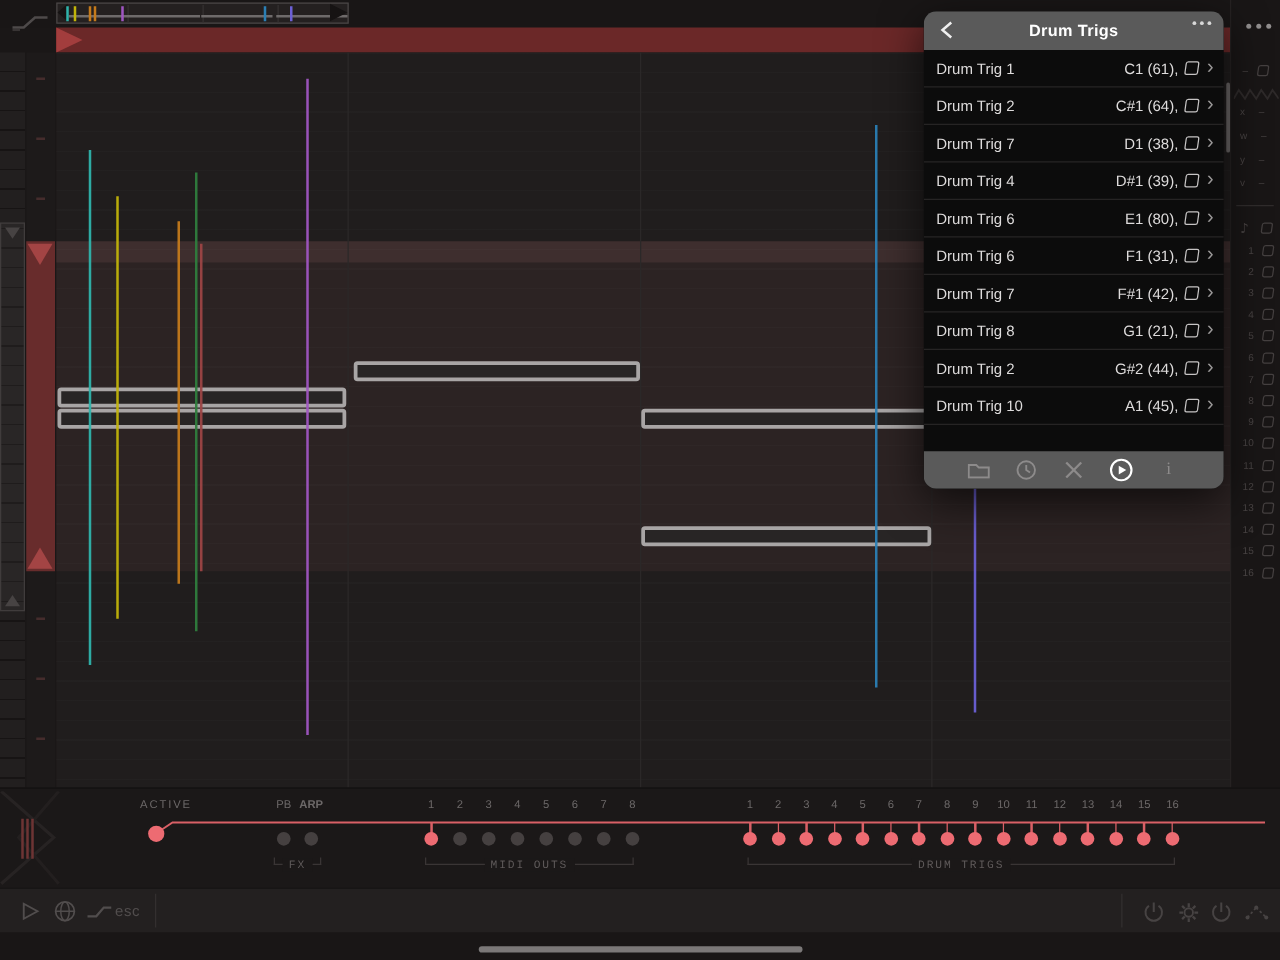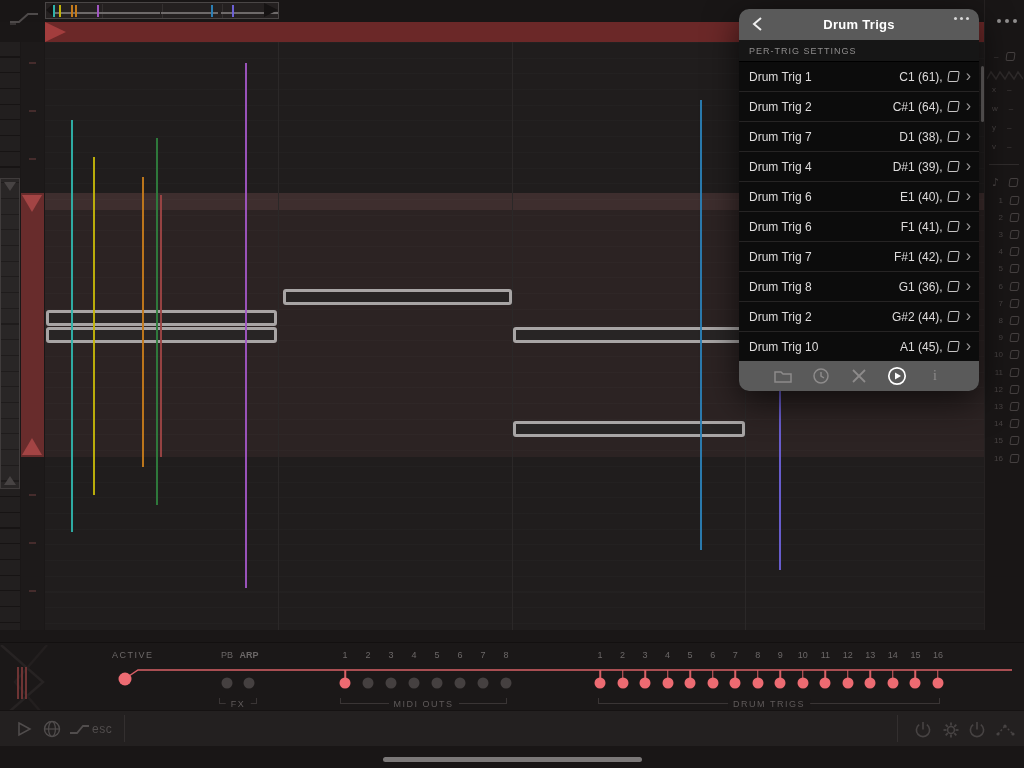--- a/index.html
+++ b/index.html
@@ -69,28 +69,28 @@
   .prow .pval{margin-right:5px;}
   .prow .psq{display:inline-block;width:9px;height:9px;border:1.5px solid #c6c4c4;border-radius:2px;
      transform:skewX(-8deg);margin-right:7px;}
   .prow .pchev{color:#9a9898;font-size:16px;line-height:1;margin-top:-2px;}
   .panel-toolbar{position:absolute;left:0;bottom:0;width:240px;height:30px;background:#5a5a5a;
      display:flex;align-items:center;justify-content:center;gap:18px;}
   .ptb-icon{width:20px;height:20px;display:flex;align-items:center;justify-content:center;}
 
   
   .lane{position:absolute;left:0;top:630px;width:1024px;height:80px;background:#1b1818;
-     border-top:1px solid #131010;box-sizing:border-box;color:#6c6868;margin-top:12px;}
+     border-top:1px solid #131010;box-sizing:border-box;color:#6c6868;}
   .lane-label{position:absolute;top:7px;font-size:9px;letter-spacing:1.5px;color:#6c6868;}
   .lane-num{position:absolute;top:7px;font-size:9px;color:#6c6868;transform:translateX(-50%);}
   .dot{position:absolute;width:11px;height:11px;border-radius:50%;background:#454040;
      transform:translate(-50%,-50%);}
   .dot.pink{background:#ed6b72;}
   .stem{position:absolute;width:1.5px;background:#d96066;transform:translateX(-50%);}
-  .bracket{position:absolute;height:6px;border:1px solid #3a3535;border-top:none;box-sizing:border-box;}
+  .bracket{position:absolute;height:6px;border:1px solid #3a3535;border-top:none;box-sizing:border-box;font-family:Liberation Mono, monospace;}
   .blabel{position:absolute;left:50%;bottom:-6px;transform:translateX(-50%);background:#1b1818;
      padding:0 5px;font-size:9px;letter-spacing:1.5px;color:#5f5a5a;white-space:nowrap;}
 
   
   .bbar{position:absolute;left:0;top:710px;width:1024px;height:36px;background:#232020;
      border-top:1px solid #151212;box-sizing:border-box;}
   .bbar .divider{position:absolute;top:4px;width:1px;height:27px;background:#332f2f;}
   .esc{position:absolute;left:92px;top:11px;font-size:12px;color:#514d4d;letter-spacing:0.5px;}
 
   .footer{position:absolute;left:0;top:746px;width:1024px;height:22px;background:#191616;}
@@ -300,21 +300,20 @@
       <svg class="panel-back" viewBox="0 0 20 20">
         <polyline points="12,4 5,10 12,16" fill="none" stroke="#efefef" stroke-width="2"></polyline>
       </svg>
       <div class="panel-title">Drum Trigs</div>
       <div class="panel-menu">
           <i></i>
           <i></i>
           <i></i>
         </div>
     </div>
-    <div class="panel-section">PER-TRIG SETTINGS</div>
     <div id="panel-rows">
         <div class="prow">
           <span class="plabel">Drum Trig 1</span>
           <span class="pval">C1 (61),</span>
           <span class="psq"></span>
           <span class="pchev">›</span>
         </div>
         <div class="prow">
           <span class="plabel">Drum Trig 2</span>
           <span class="pval">C#1 (64),</span>
@@ -328,39 +327,39 @@
           <span class="pchev">›</span>
         </div>
         <div class="prow">
           <span class="plabel">Drum Trig 4</span>
           <span class="pval">D#1 (39),</span>
           <span class="psq"></span>
           <span class="pchev">›</span>
         </div>
         <div class="prow">
           <span class="plabel">Drum Trig 6</span>
-          <span class="pval">E1 (40),</span>
+          <span class="pval">E1 (80),</span>
           <span class="psq"></span>
           <span class="pchev">›</span>
         </div>
         <div class="prow">
           <span class="plabel">Drum Trig 6</span>
-          <span class="pval">F1 (41),</span>
+          <span class="pval">F1 (31),</span>
           <span class="psq"></span>
           <span class="pchev">›</span>
         </div>
         <div class="prow">
           <span class="plabel">Drum Trig 7</span>
           <span class="pval">F#1 (42),</span>
           <span class="psq"></span>
           <span class="pchev">›</span>
         </div>
         <div class="prow">
           <span class="plabel">Drum Trig 8</span>
-          <span class="pval">G1 (36),</span>
+          <span class="pval">G1 (21),</span>
           <span class="psq"></span>
           <span class="pchev">›</span>
         </div>
         <div class="prow">
           <span class="plabel">Drum Trig 2</span>
           <span class="pval">G#2 (44),</span>
           <span class="psq"></span>
           <span class="pchev">›</span>
         </div>
         <div class="prow">

